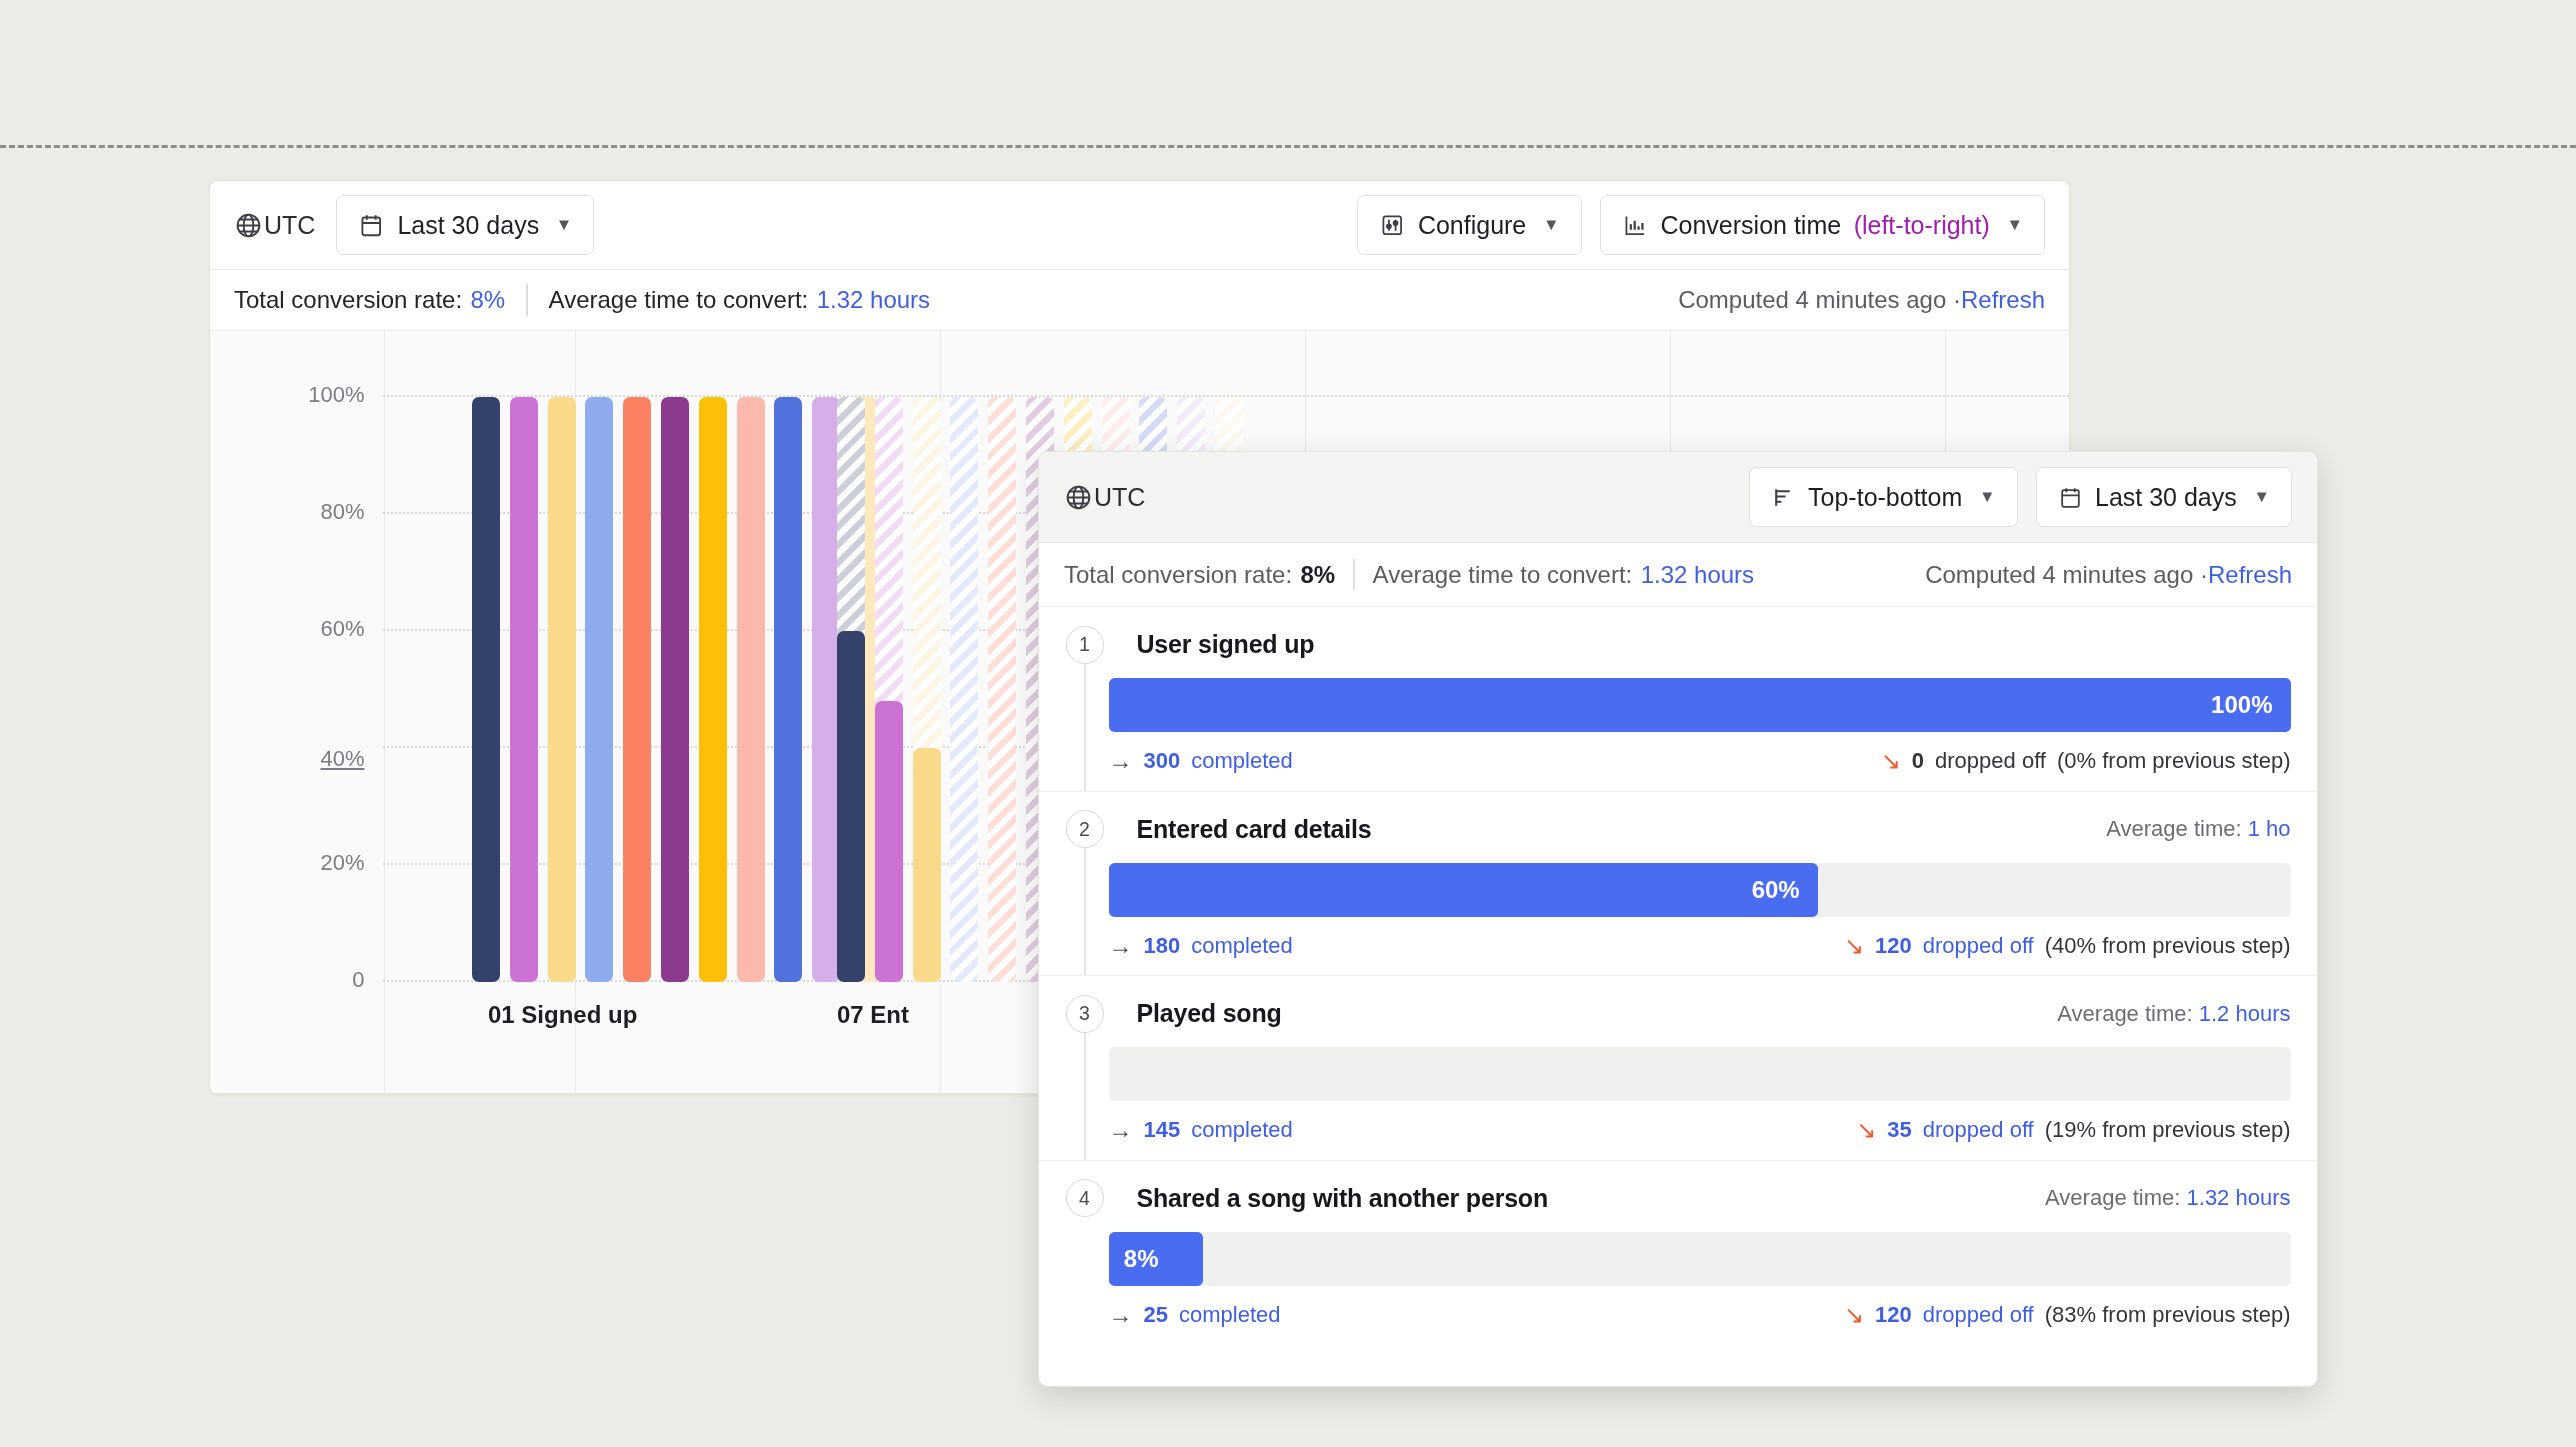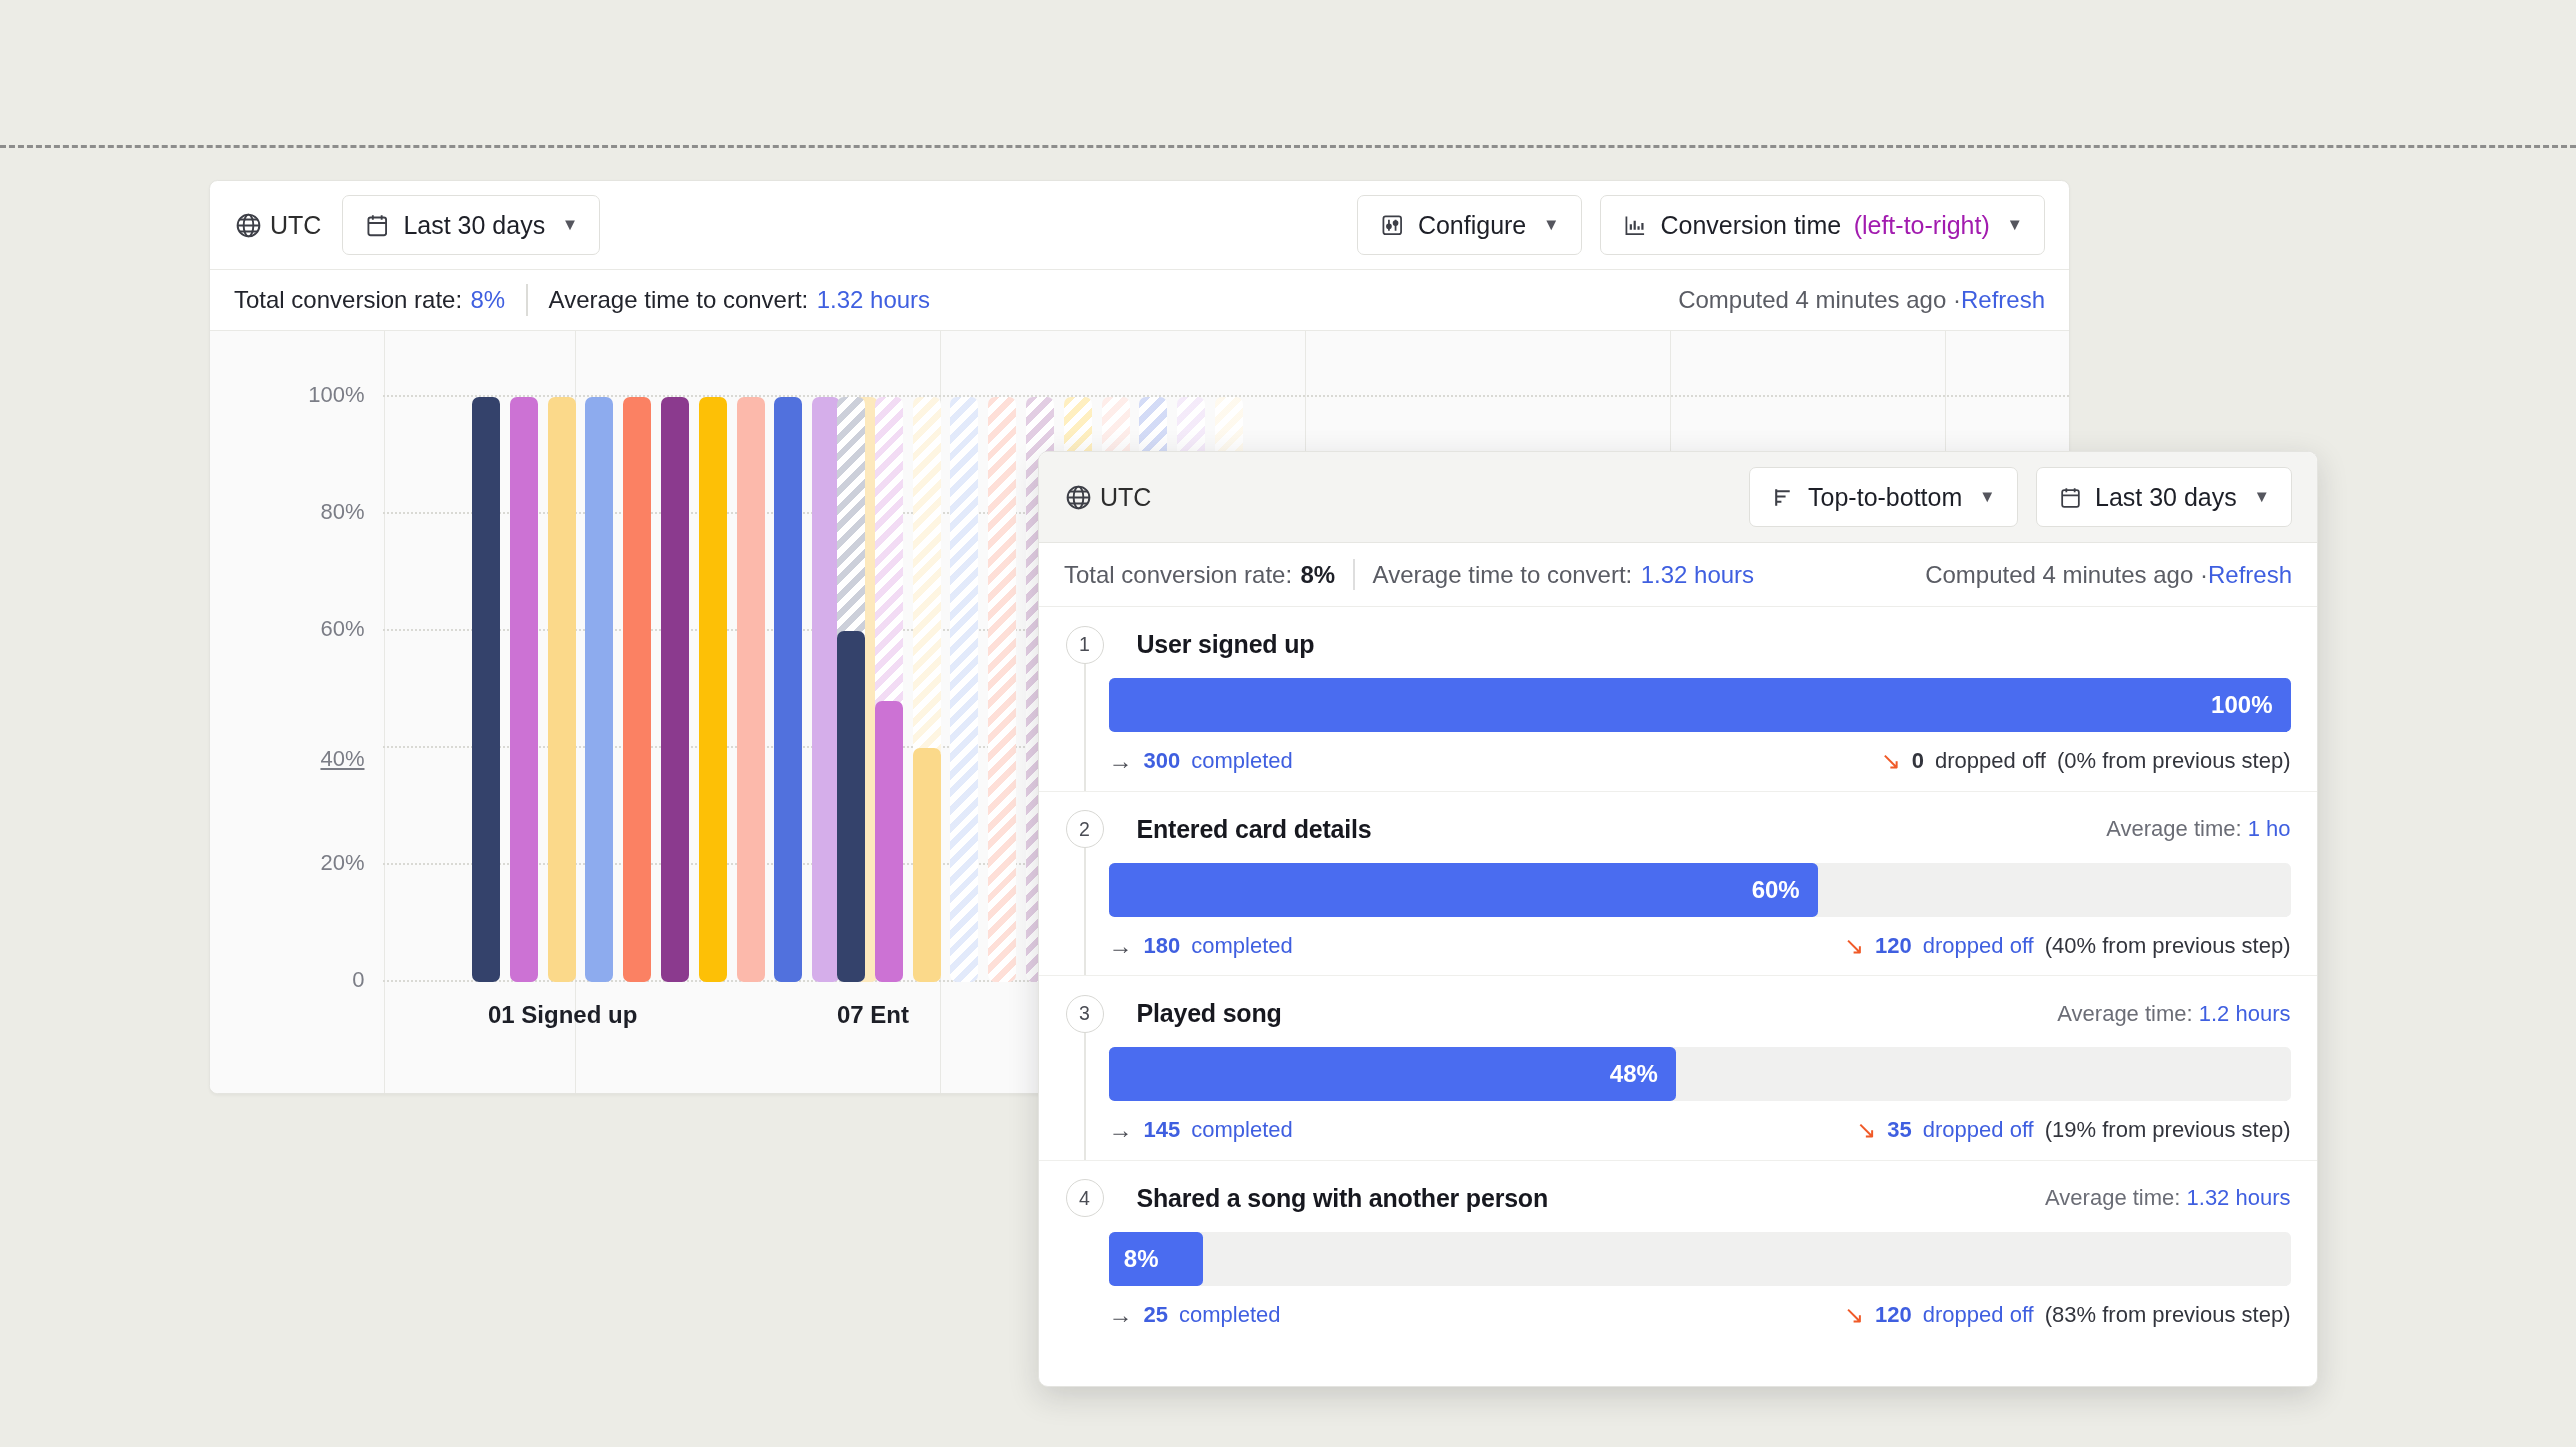--- a/index.html
+++ b/index.html
@@ -19,21 +19,21 @@
   .dashed-sep { position:absolute; left:0; top:145px; width:2576px; height:0; border-top:3.5px dashed #6e6e6e; opacity:.75; }
 
   
   .main-card {
     position:absolute; left:209px; top:180px; width:1861px; height:914px;
     background:#fff; border:1.4px solid #e4e4df; border-radius:8.4px;
     box-shadow:0 1.4px 2.8px rgba(0,0,0,.04);
     overflow:hidden;
   }
   .toolbar { height:89px; display:flex; align-items:center; padding:0 24px; border-bottom:1.4px solid #e9e9e5; }
-  .tz { display:flex; align-items:center; gap:7px; font-size:25px; color:#2d2d2d; margin-right:21px; }
+  .tz { display:flex; align-items:center; gap:1px; font-size:25px; color:#2d2d2d; margin-right:21px; }
   .btn {
     display:inline-flex; align-items:center; gap:12.5px;
     height:60px; padding:0 21px;
     background:#fff; border:1.4px solid #e0e0dc; border-radius:7px;
     font-size:25px; color:#1d1f27; white-space:nowrap; cursor:pointer;
   }
   .btn .caret { color:#55565e; font-size:16.7px; margin-left:4.2px; }
   .btn .muted { color:#a21caf; }
   .gap { margin-left:18px; }
   .spacer { flex:1 1 auto; }
@@ -389,23 +389,20 @@
         </div>
         <div class="step">
           <div class="connector"></div>
           <div class="step-head">
             <div class="step-num">3</div>
             <div class="step-title">Played song</div>
             <div class="step-avgtime">Average time: <span class="blue">1.2 hours</span></div>
           </div>
           <div class="bar-row">
             <div class="bar-track"></div>
-            <div class="bar-fill" style="width:48%">
-              <span class="bar-pct">48%</span>
-            </div>
           </div>
           <div class="step-foot">
             <div class="foot-left">
               <span class="arrow-r">→</span>
               <span class="num-b">145</span>
               <span class="lbl-b">completed</span>
             </div>
             <div class="foot-right">
               <span class="arrow-d">↘</span>
               <span class="num-b">35</span>

